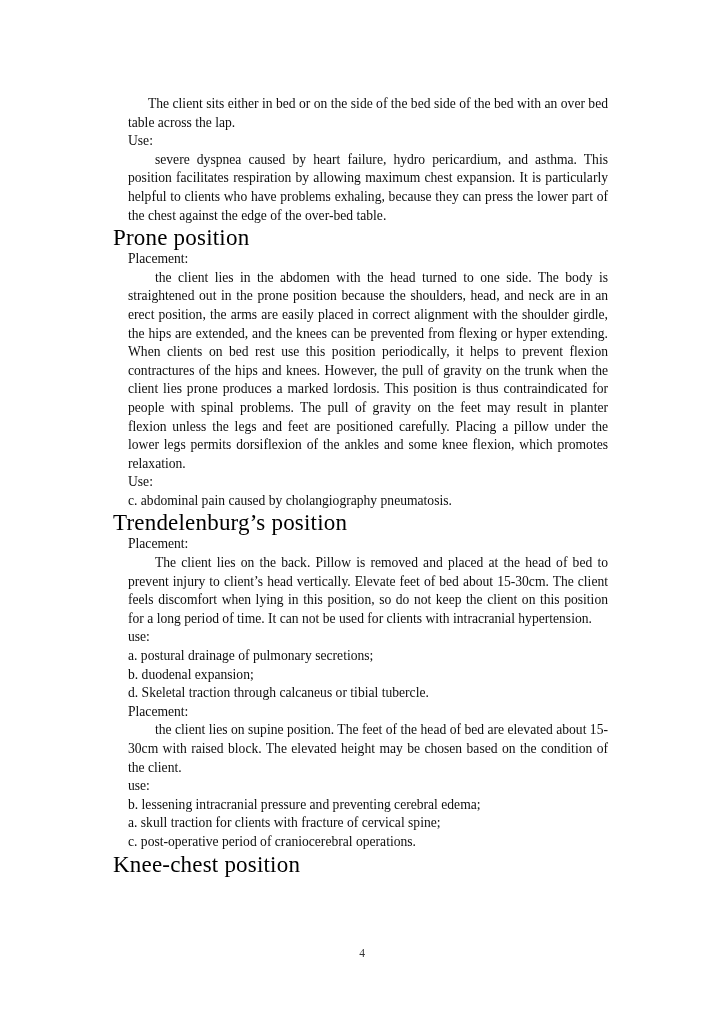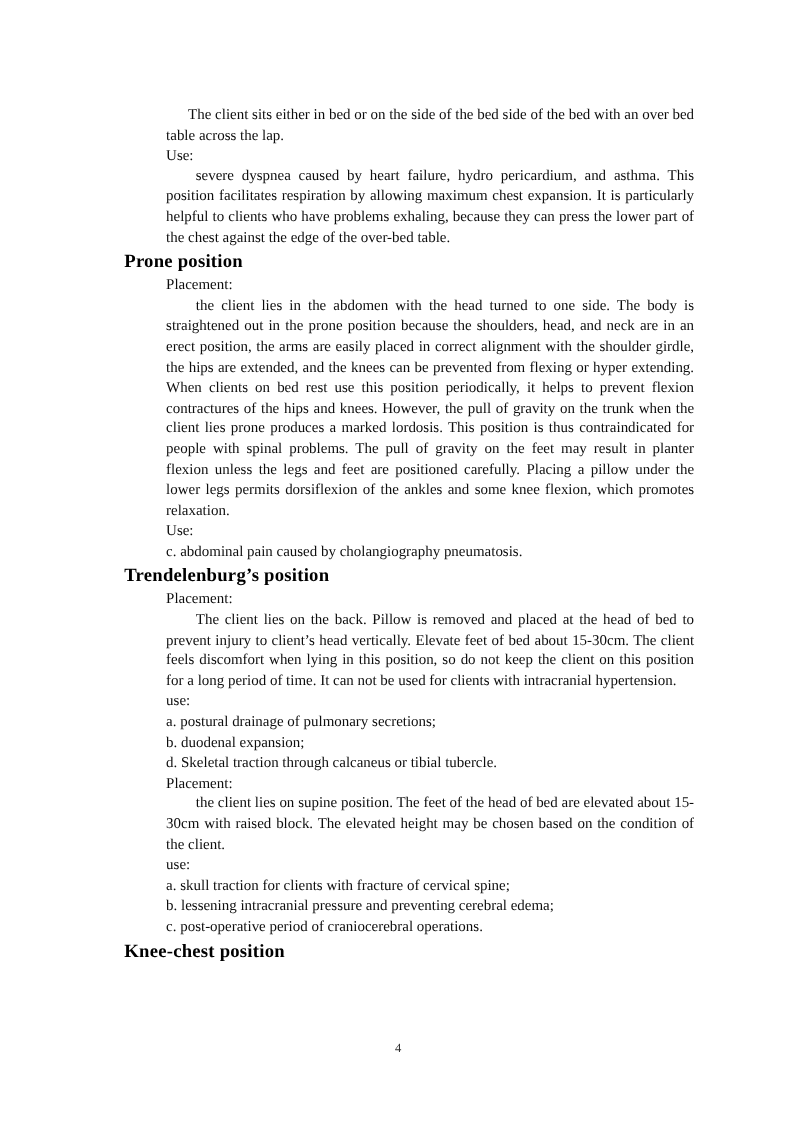--- a/index.html
+++ b/index.html
@@ -23,29 +23,29 @@
     width: 501px;
   }
   .content p {
     margin: 0;
     font-size: 13.6px;
     line-height: 18.6px;
     text-align: justify;
     color: #0d0d0d;
   }
   .section-body {
-    margin-left: 38px;
+    margin-left: 15px;
     width: 480px;
   }
   .indent-intro { text-indent: 20px; }
   .indent-par   { text-indent: 27px; }
   .heading {
-    font-size: 17px;
+    font-size: 23px;
     line-height: 23px;
-    font-weight: bold;
+    font-weight: normal;
     margin: 1px 0 1px 0;
     color: #000000;
     letter-spacing: 0.2px;
   }
   .page-number {
     position: absolute;
     left: 0;
     top: 947px;
     width: 724px;
     text-align: center;
@@ -80,22 +80,22 @@
       <p>use:</p>
       <p>a. postural drainage of pulmonary secretions;</p>
       <p>b. duodenal expansion;</p>
       <p>d. Skeletal traction through calcaneus or tibial tubercle.</p>
     </div>
 
     <div class="section-body">
       <p>Placement:</p>
       <p class="indent-par">the client lies on supine position. The feet of the head of bed are elevated about 15-30cm with raised block. The elevated height may be chosen based on the condition of the client.</p>
       <p>use:</p>
+      <p>b. lessening intracranial pressure and preventing cerebral edema;</p>
       <p>a. skull traction for clients with fracture of cervical spine;</p>
-      <p>b. lessening intracranial pressure and preventing cerebral edema;</p>
       <p>c. post-operative period of craniocerebral operations.</p>
     </div>
 
     <h1 class="heading">Knee-chest position</h1>
 
   </div>
 
   <div class="page-number">4</div>
 </div>
 

